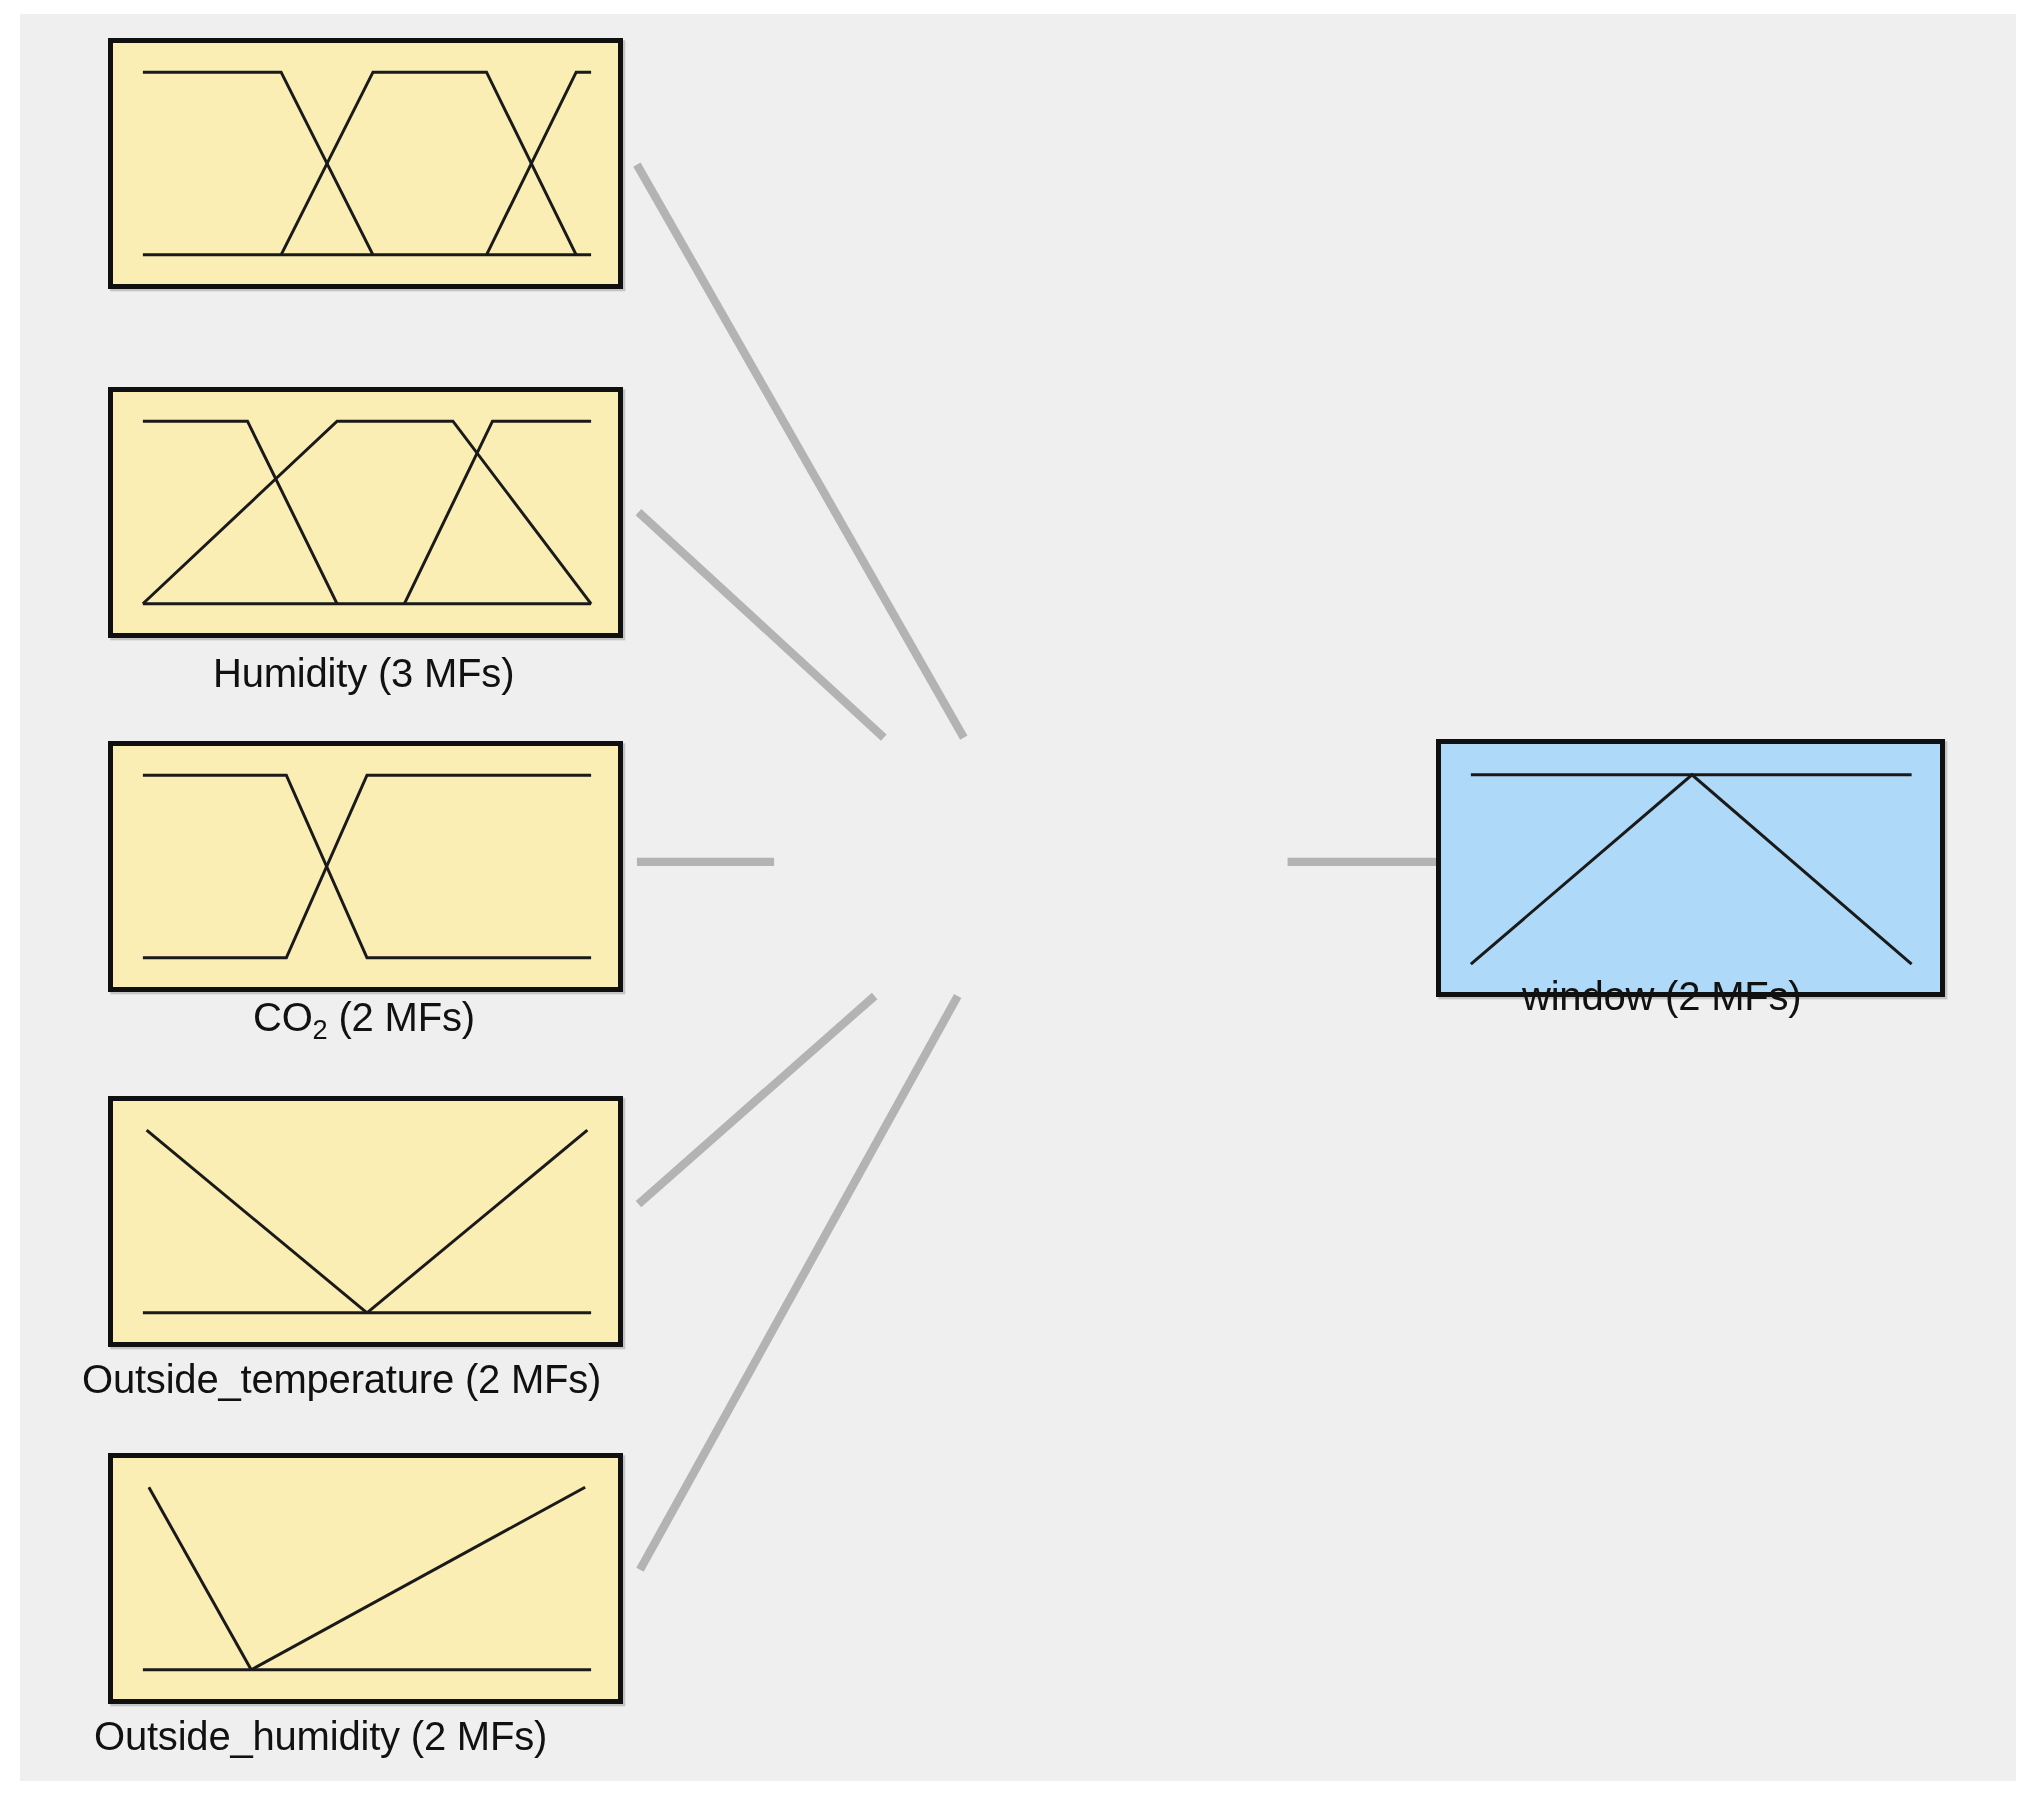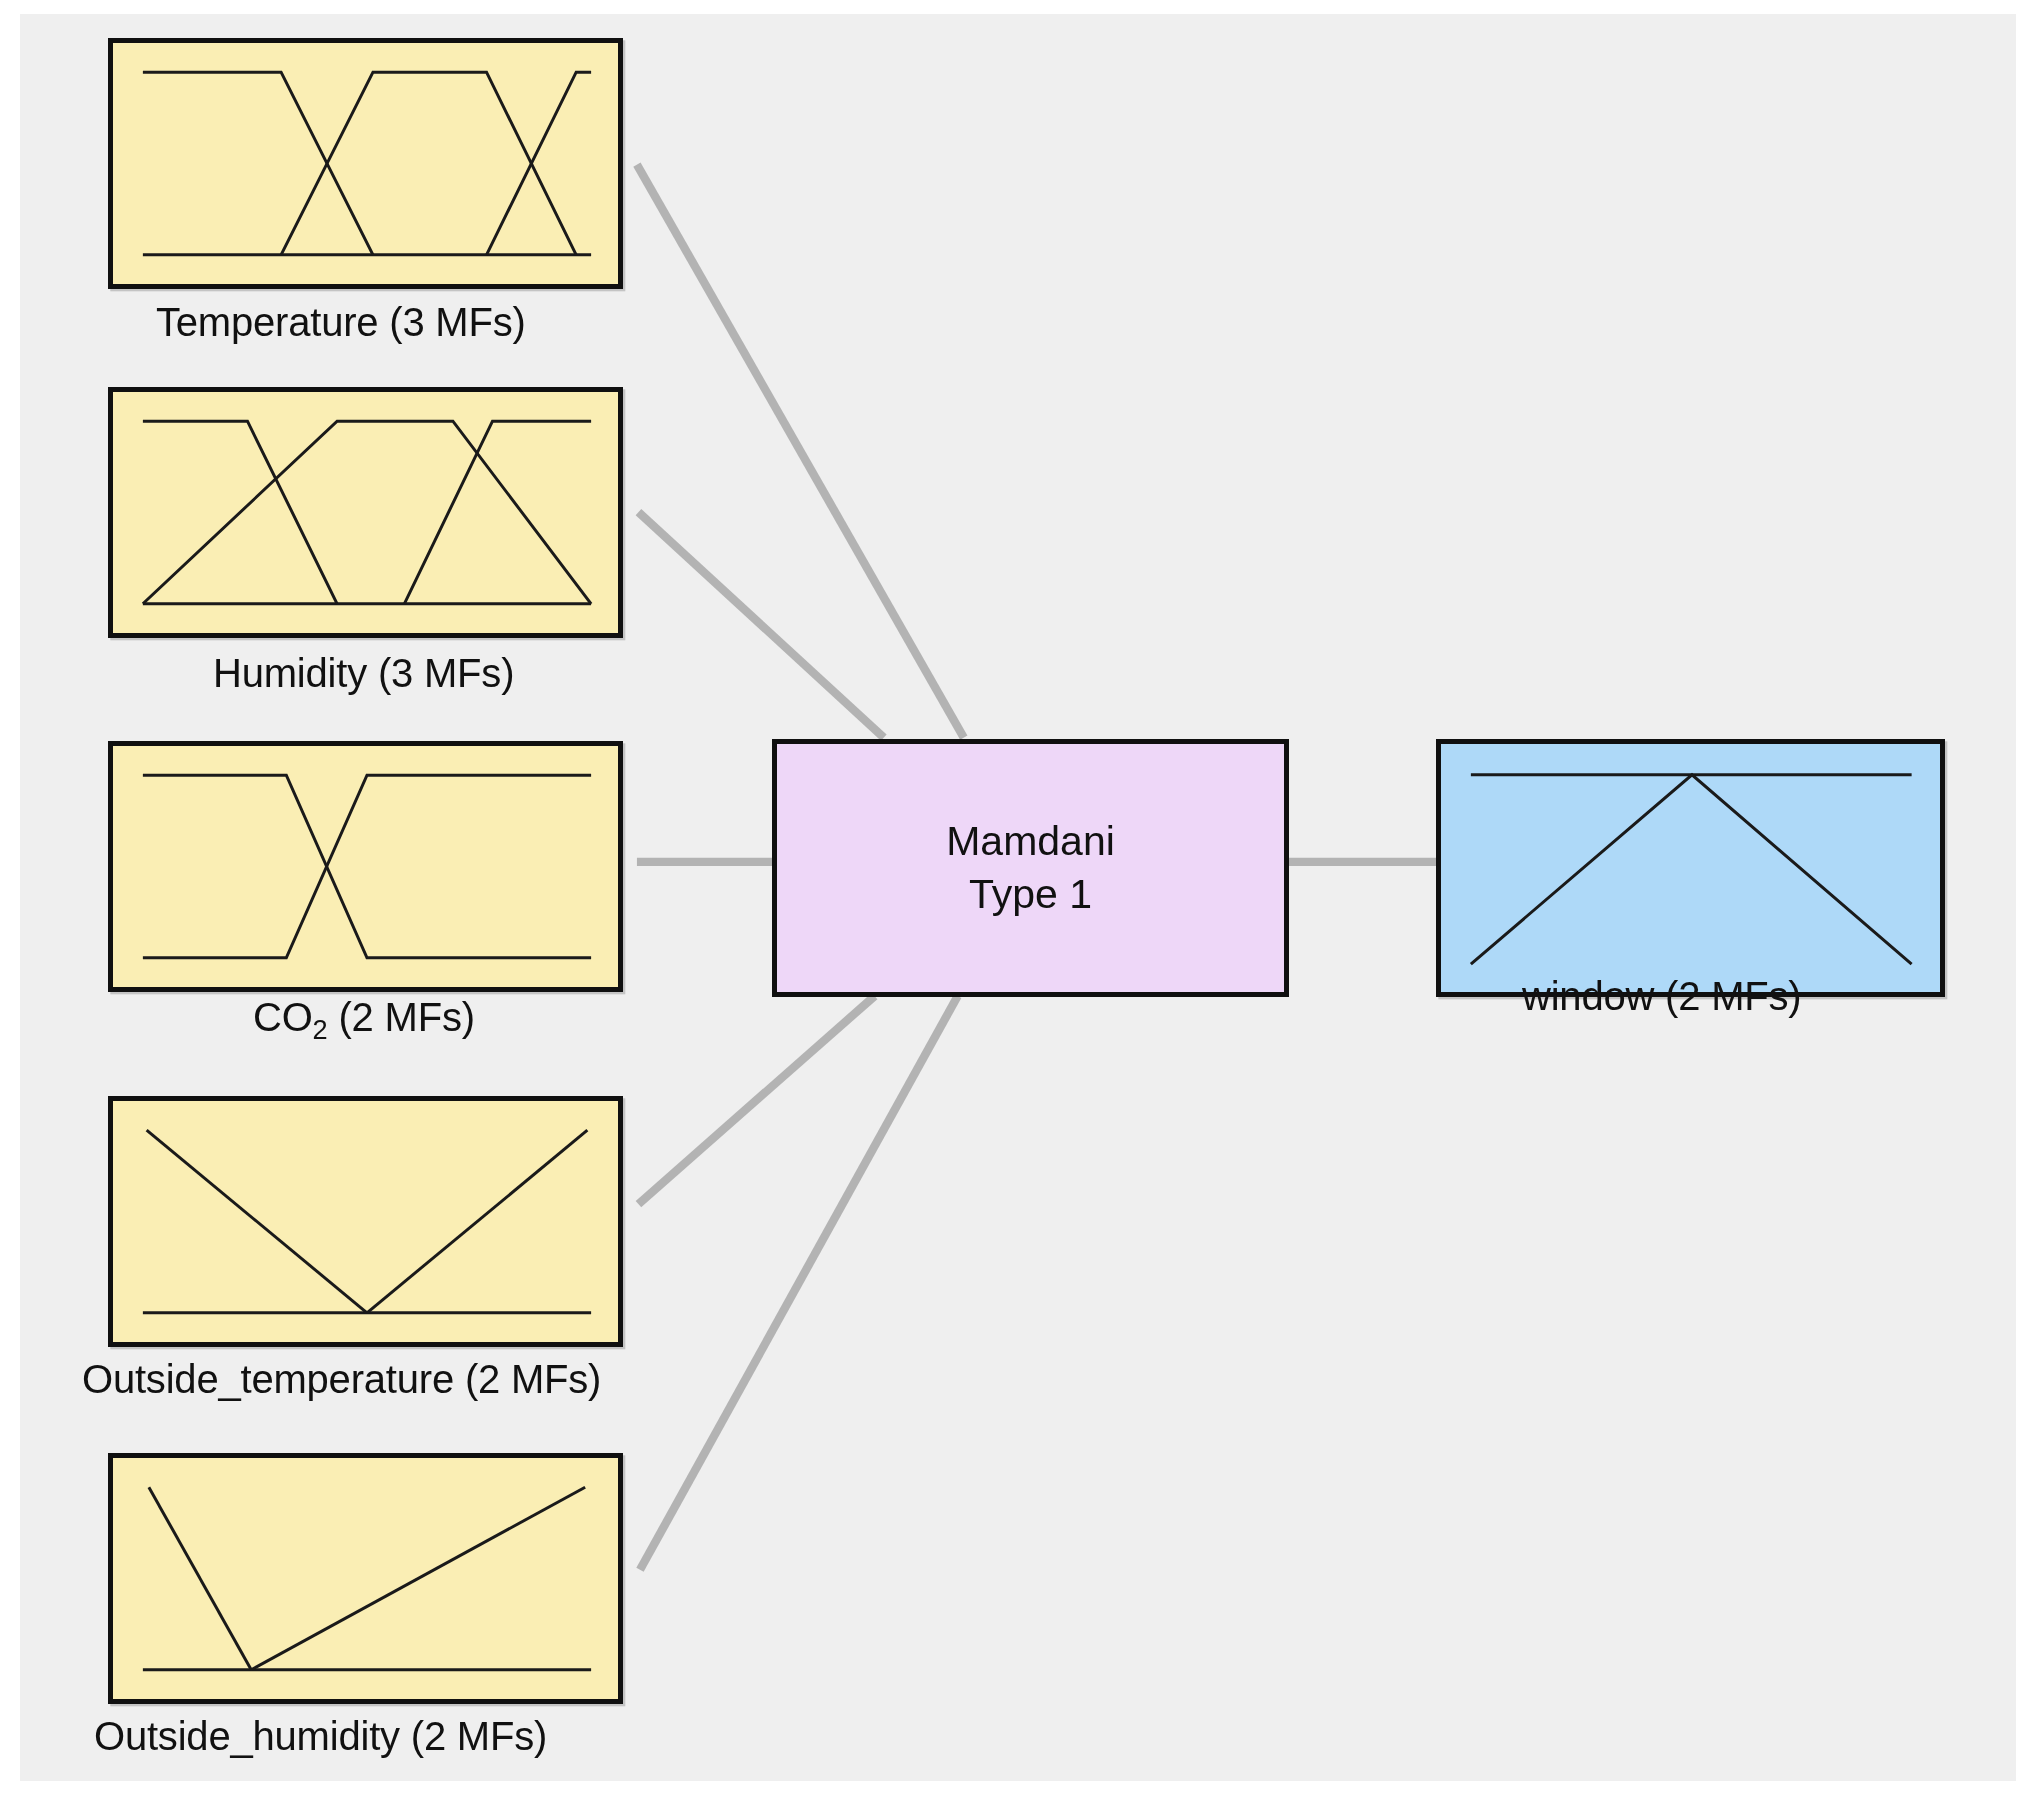--- a/index.html
+++ b/index.html
@@ -96,23 +96,20 @@
         <path d="M 40 290 L 640 290"></path>
 
         <path d="M 40 40 L 225 40 L 348 290"></path>
 
         <path d="M 225 290 L 348 40 L 500 40 L 620 290"></path>
 
         <path d="M 500 290 L 620 40 L 640 40"></path>
       </g>
     </svg>
   </div>
-  <div class="caption" style="left:156px; top:301px;">
-    <span>Temperature (3 MFs)</span>
-  </div>
 
   <div class="node input" style="left:108px; top:387px; width:515px; height:251px;">
     <svg viewBox="0 0 676 330" preserveAspectRatio="none">
       <g stroke="#1a1a1a" stroke-width="4" fill="none" vector-effect="non-scaling-stroke">
         <path d="M 40 290 L 640 290"></path>
         <path d="M 40 40 L 180 40 L 300 290"></path>
         <path d="M 40 290 L 300 40 L 455 40 L 640 290"></path>
         <path d="M 390 290 L 508 40 L 640 40"></path>
       </g>
     </svg>
@@ -154,24 +151,20 @@
         <path d="M 40 290 L 640 290"></path>
         <path d="M 48 40 L 185 290"></path>
         <path d="M 185 290 L 632 40"></path>
       </g>
     </svg>
   </div>
   <div class="caption" style="left:94px; top:1715px;">
     <span>Outside_humidity (2 MFs)</span>
   </div>
 
-  <div class="node engine" style="left:772px; top:739px; width:517px; height:258px;">
-    <div class="engine-line">Mamdani</div>
-    <div class="engine-line">Type 1</div>
-  </div>
 
   <div class="node output" style="left:1436px; top:739px; width:509px; height:258px;">
     <svg viewBox="0 0 668 338" preserveAspectRatio="none">
       <g stroke="#1a1a1a" stroke-width="4" fill="none" vector-effect="non-scaling-stroke">
 
         <path d="M 40 42 L 630 42"></path>
 
         <path d="M 40 300 L 336 42 L 630 300"></path>
       </g>
     </svg>

